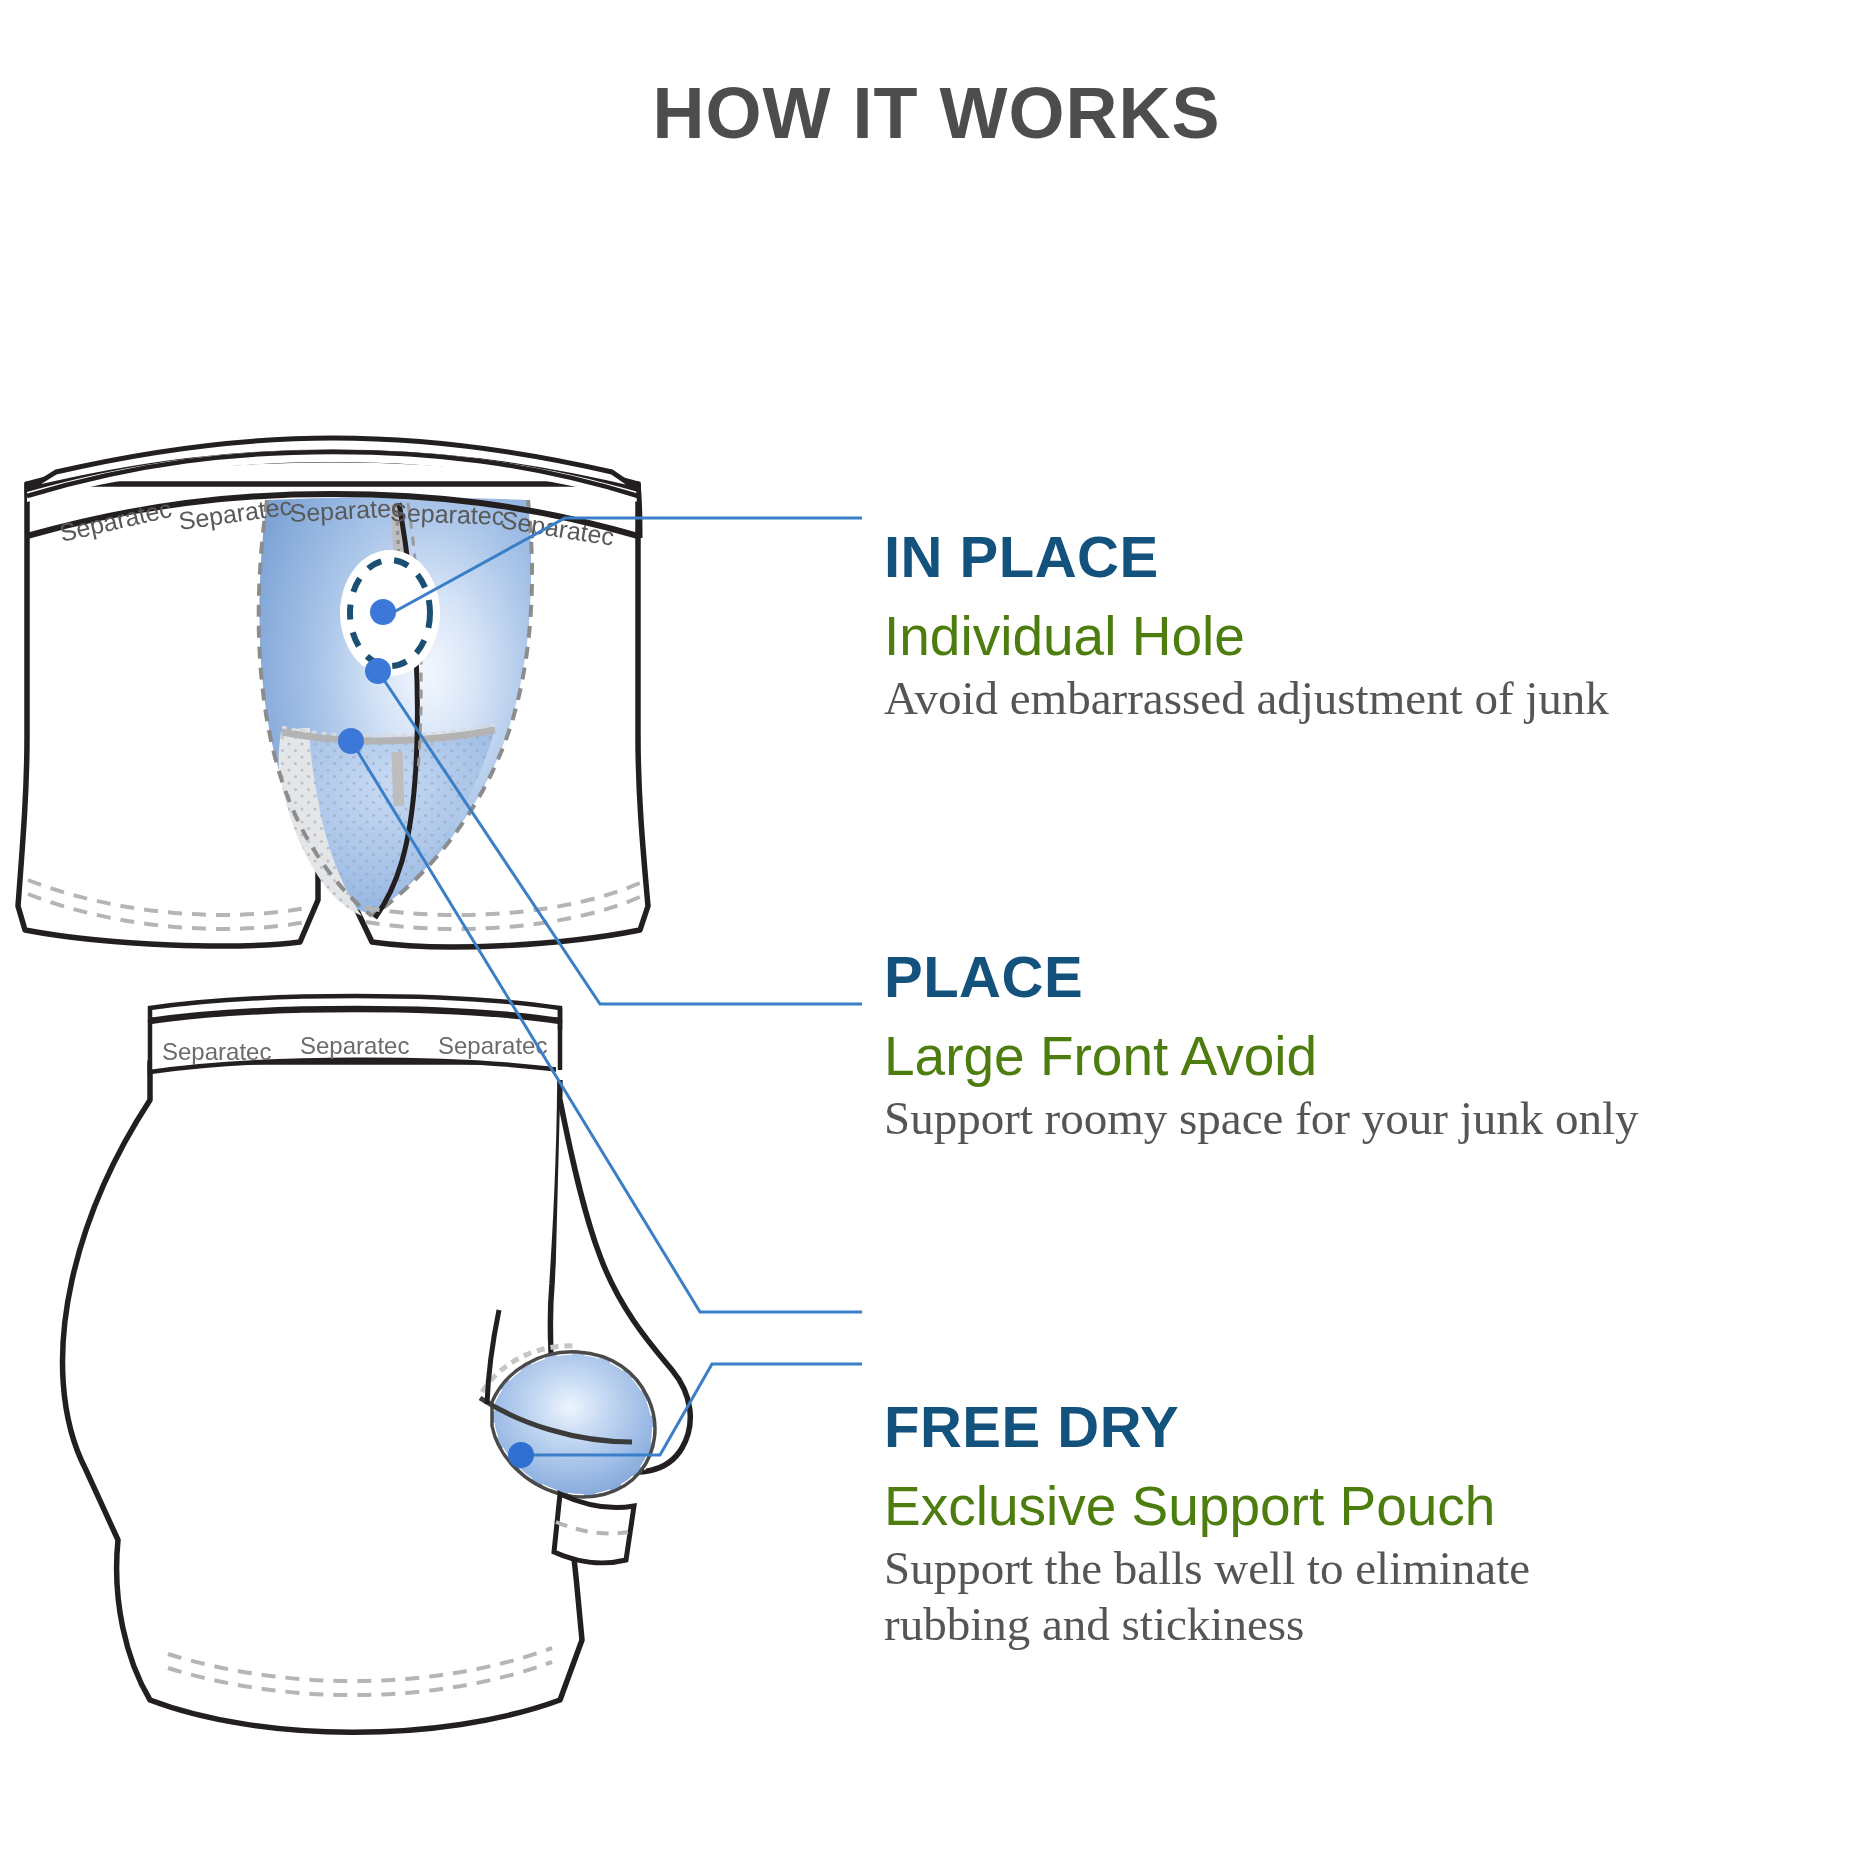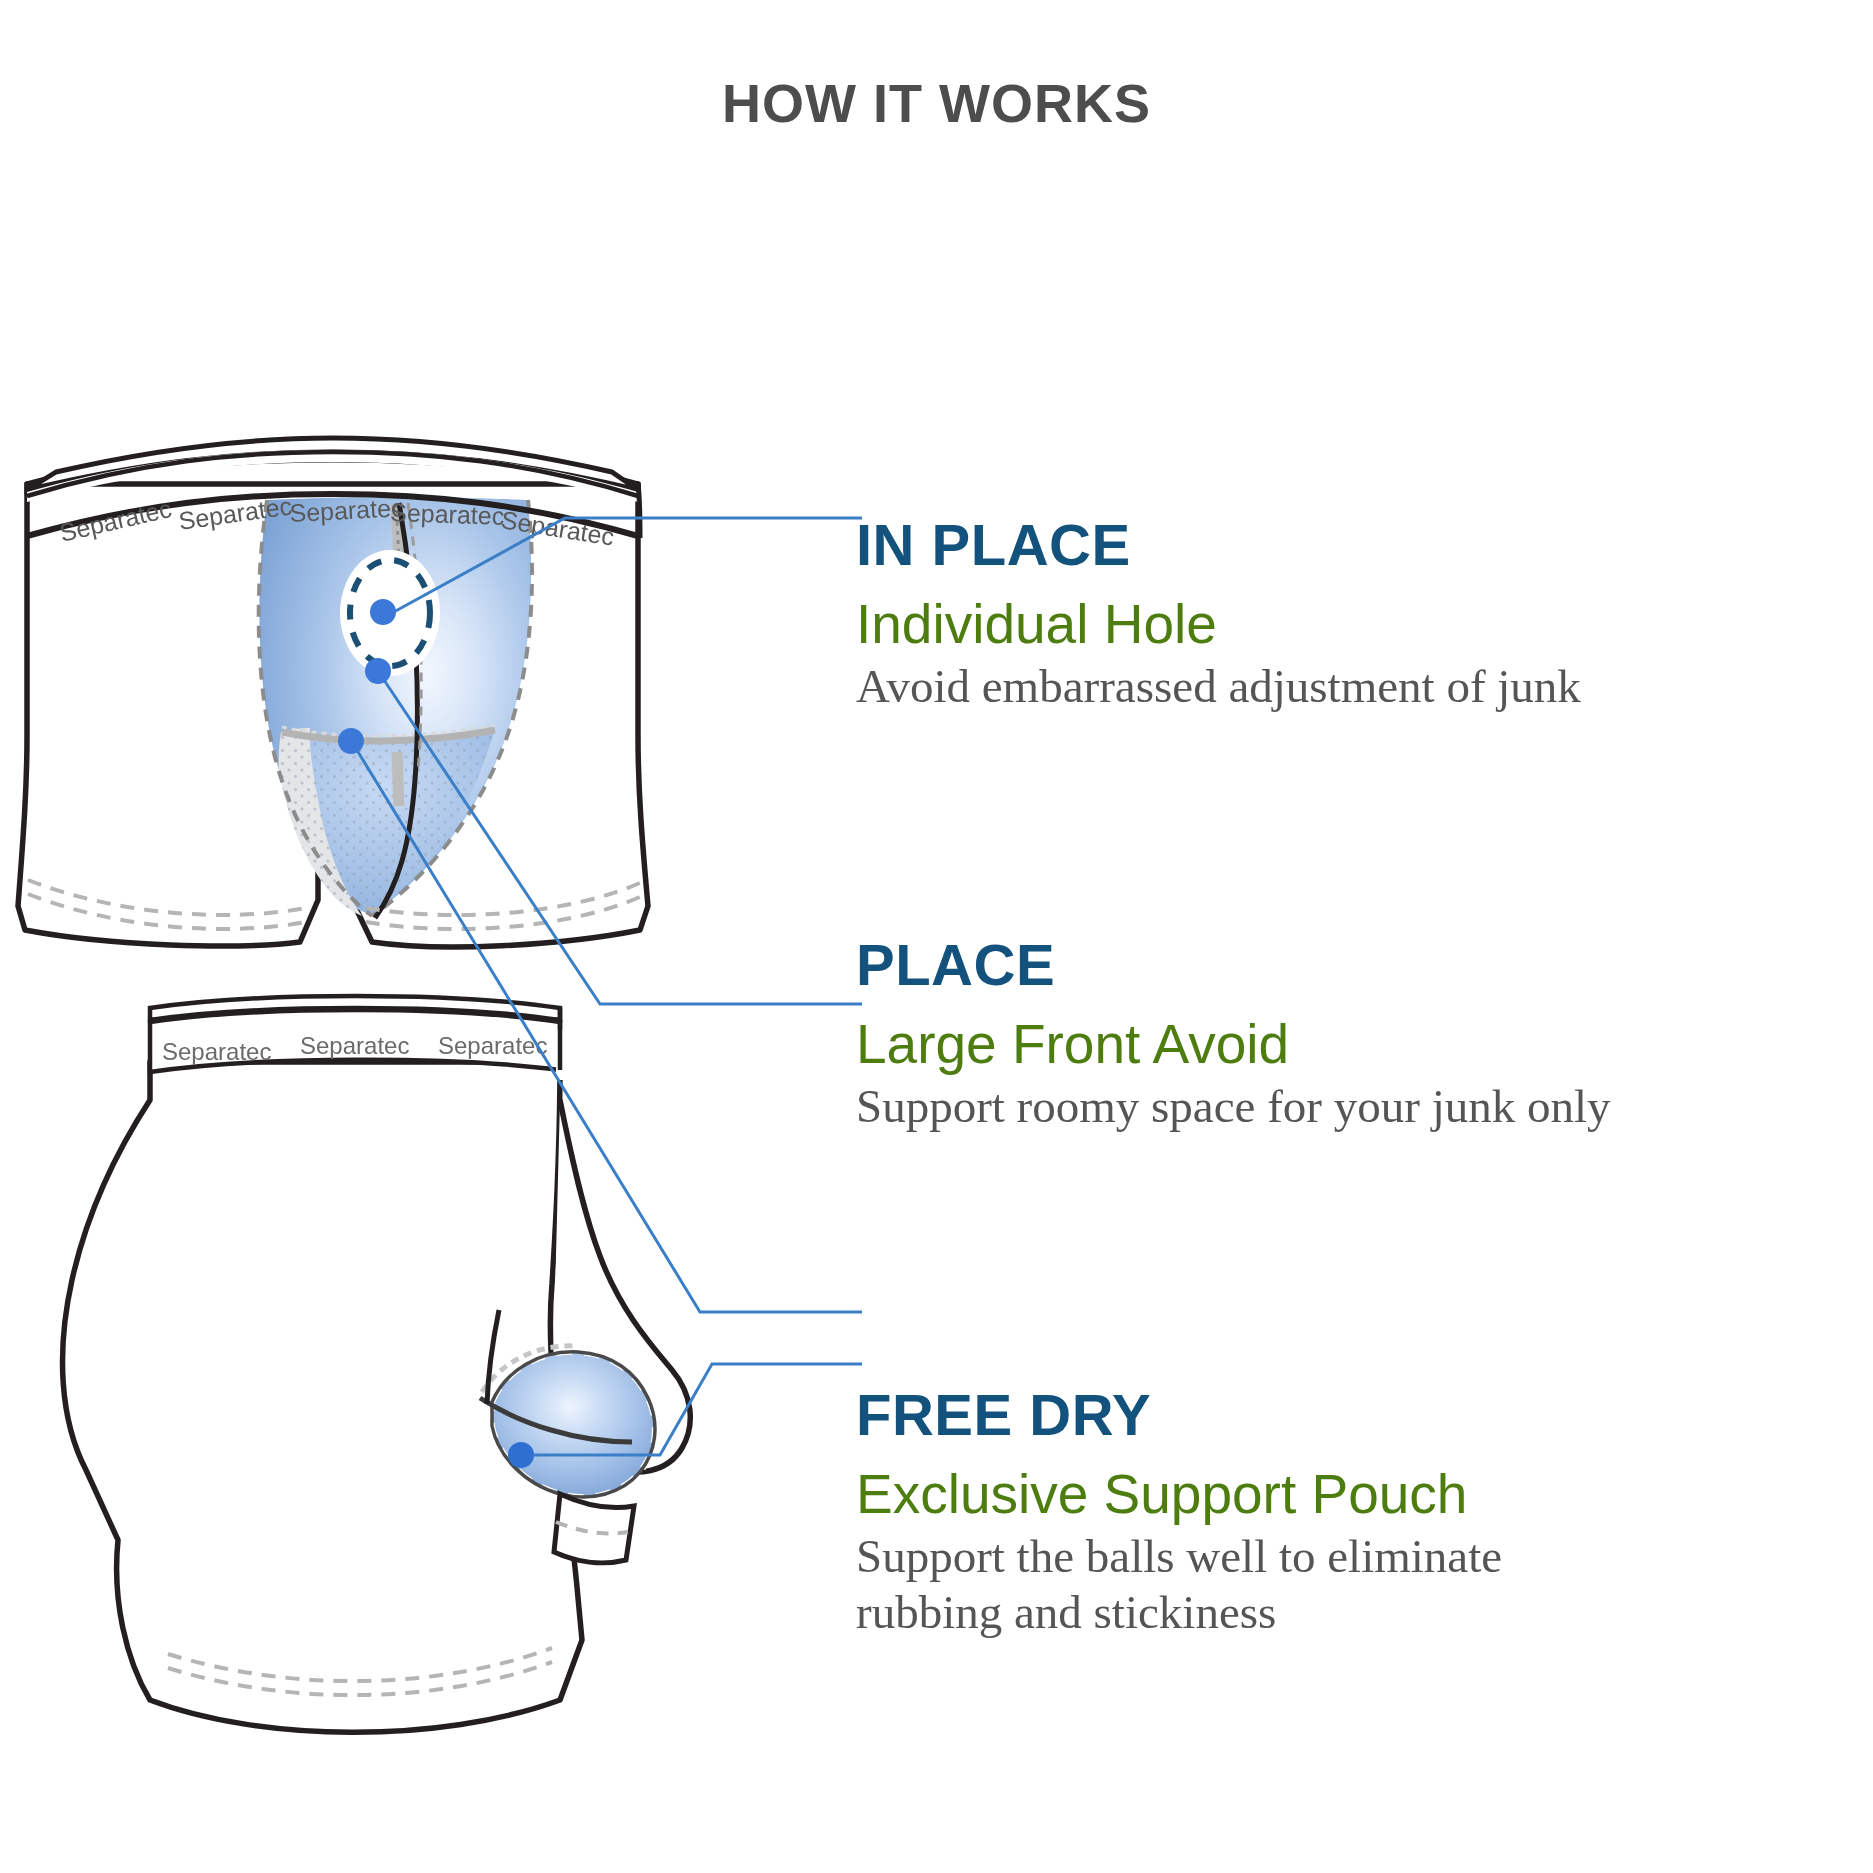--- a/index.html
+++ b/index.html
@@ -20,40 +20,41 @@
     width: 1873px;
     height: 1873px;
     background: #ffffff;
   }
   .page-title {
     position: absolute;
     left: 0;
     top: 72px;
     width: 1873px;
     text-align: center;
-    font-size: 54px;
+    font-size: 72px;
     font-weight: bold;
     letter-spacing: 1px;
     color: #4d4d4d;
     font-family: "Liberation Sans", sans-serif;
   }
 
   
   #art {
     position: absolute;
     left: 0; top: 0;
     width: 1873px;
     height: 1873px;
   }
 
   
   .callout {
     position: absolute;
-    left: 856px;
+    left: 884px;
     width: 980px;
+    margin-top: 12px;
   }
   .callout .eyebrow {
     font-size: 58px;
     font-weight: bold;
     color: #13527c;
     letter-spacing: 0.5px;
     line-height: 1.05;
     white-space: nowrap;
     font-family: "Liberation Sans", sans-serif;
   }

